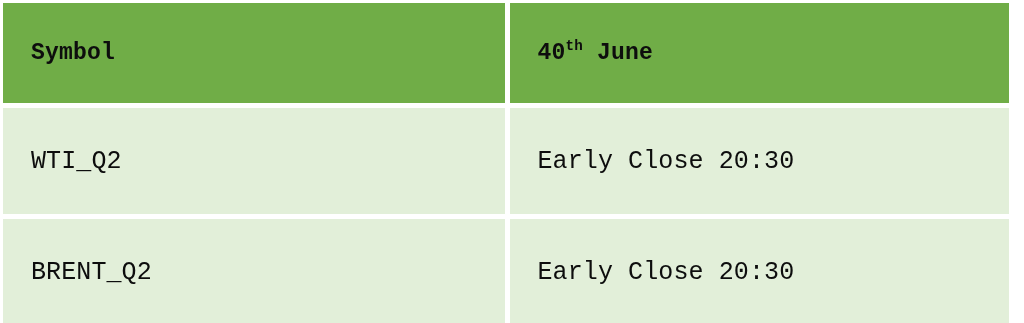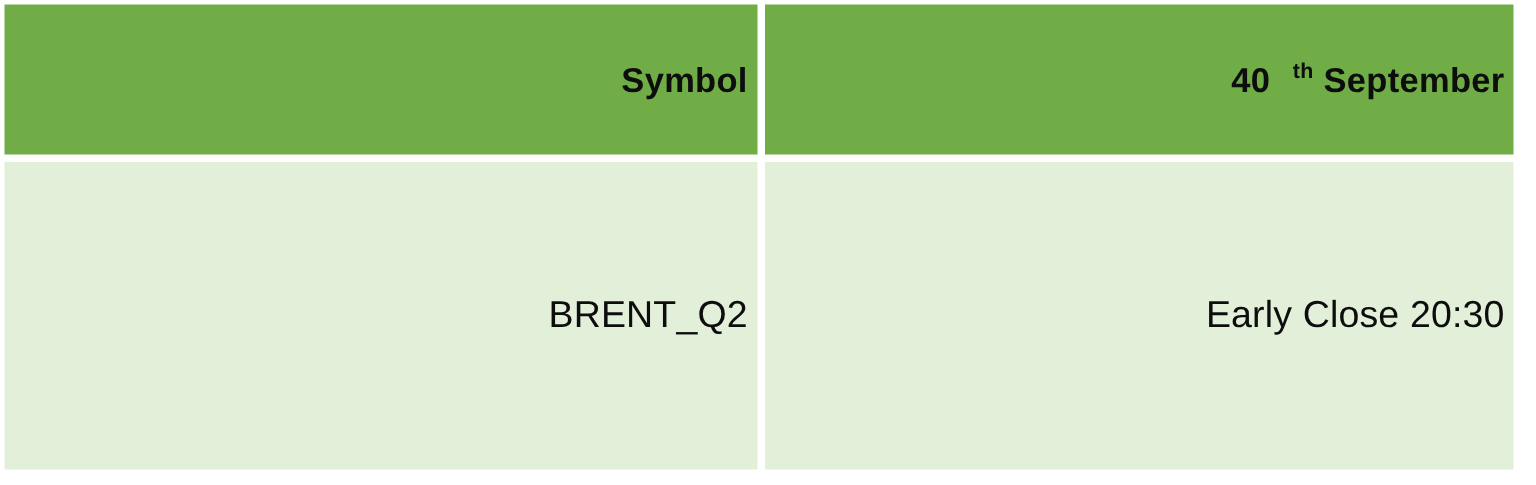--- a/index.html
+++ b/index.html
@@ -28,25 +28,26 @@
     width: 100%;
     height: 320px;
     border-collapse: separate;
     border-spacing: 5px 5px;
     margin: -5px 0 0 -5px;
     table-layout: fixed;
   }
 
   table.schedule th,
   table.schedule td {
-    padding: 0 6px;
-    text-align: right;
+    padding: 0 28px;
+    text-align: left;
     vertical-align: middle;
     color: #0d0d0d;
     box-sizing: border-box;
+    font-family: Liberation Mono, monospace;
   }
 
   
   table.schedule thead th {
     background: #70AD47;
     height: 100px;
     font-size: 23px;
     font-weight: bold;
     letter-spacing: 0.2px;
   }
@@ -62,21 +63,20 @@
 
   
   col.col-symbol { width: 50.1%; }
   col.col-date   { width: 49.9%; }
 
   .sup {
     font-size: 0.62em;
     vertical-align: super;
     line-height: 0;
     font-weight: bold;
-    margin-left: 15px;
   }
 
   .cell-text {
     display: inline-block;
   }
 </style>
 </head>
 <body>
 
 <div class="table-wrap">
@@ -84,25 +84,33 @@
     <colgroup>
       <col class="col-symbol">
       <col class="col-date">
     </colgroup>
     <thead>
       <tr>
         <th>
           <span class="cell-text">Symbol</span>
         </th>
         <th>
-          <span class="cell-text"><span>40</span><span class="sup">th</span><span> September</span></span>
+          <span class="cell-text"><span>40</span><span class="sup">th</span><span> June</span></span>
         </th>
       </tr>
     </thead>
     <tbody>
+      <tr>
+        <td>
+          <span class="cell-text">WTI_Q2</span>
+        </td>
+        <td>
+          <span class="cell-text">Early Close 20:30</span>
+        </td>
+      </tr>
       <tr>
         <td>
           <span class="cell-text">BRENT_Q2</span>
         </td>
         <td>
           <span class="cell-text">Early Close 20:30</span>
         </td>
       </tr>
     </tbody>
   </table>

